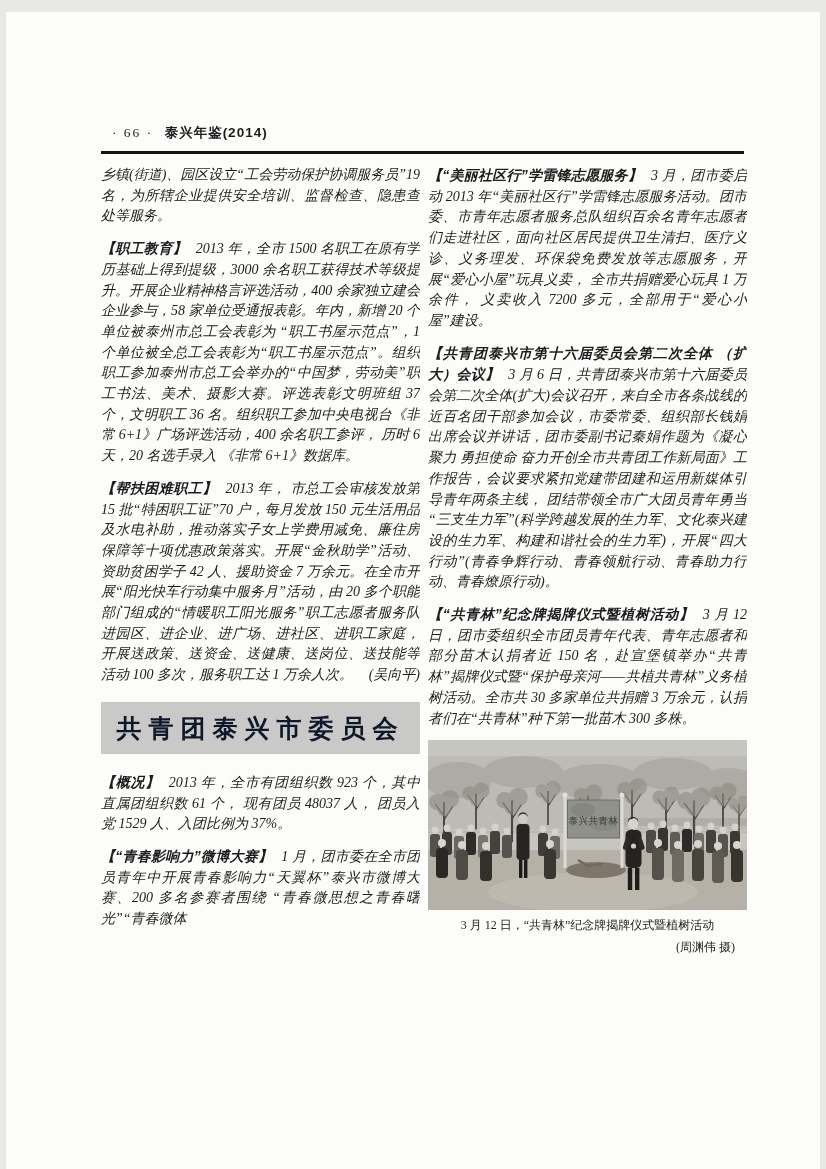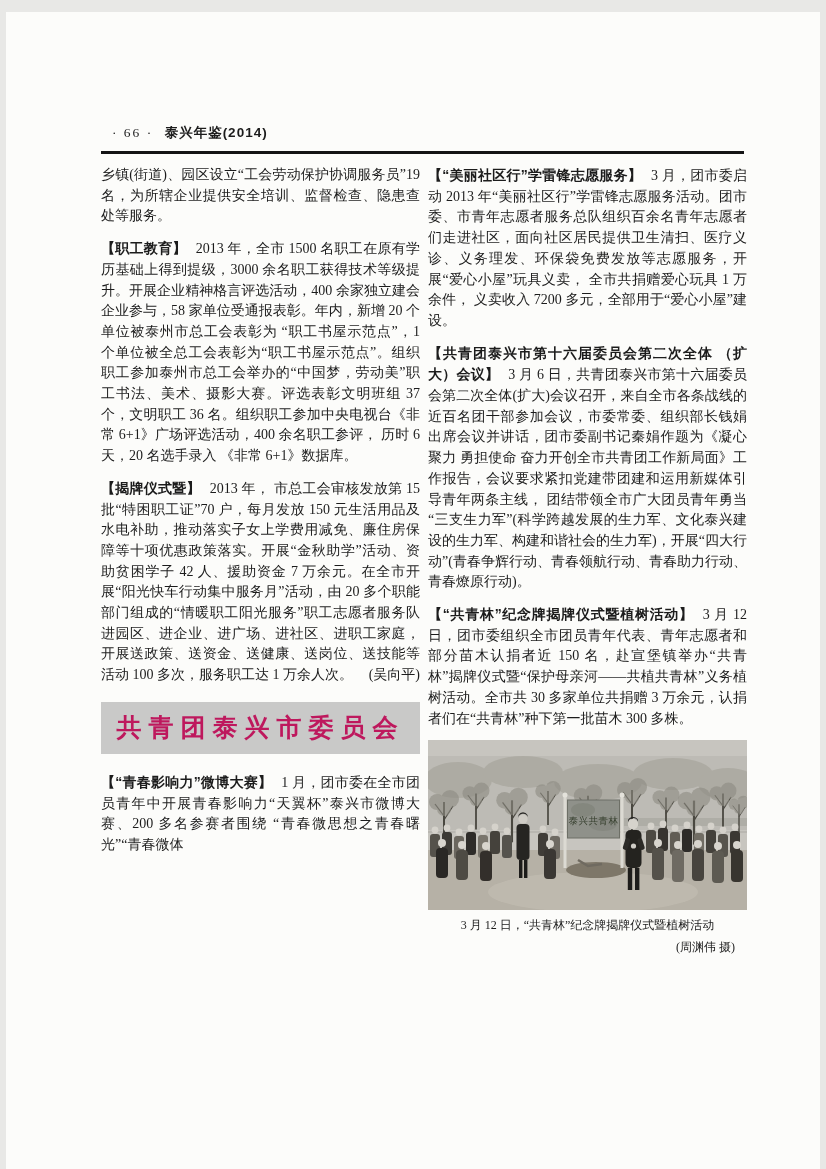--- a/index.html
+++ b/index.html
@@ -13,31 +13,31 @@
   }
   .header .marker{letter-spacing:2px;}
   .header .title{font-family:"Liberation Sans","DejaVu Sans",sans-serif;font-weight:bold;margin-left:8px;letter-spacing:1px;}
   .rule{position:absolute;left:95px;top:139px;width:643px;height:2.5px;background:#141414;}
   .col{
     position:absolute;top:153px;width:319px;height:912px;overflow:hidden;
     font-size:14px;line-height:20.7px;text-align:justify;
   }
   .col-left{left:95px;}
   .col-right{left:422px;}
-  p.entry{margin:0 0 11px 0;}
+  p.entry{margin:0 0 11px 0;font-style:italic;}
   .head{
     font-family:"Liberation Sans","DejaVu Sans",sans-serif;
     font-weight:bold;margin-right:9px;
   }
   .author{float:right;}
   .section-box{
     margin:16px 0 18px 0;height:52px;background:#c9c9c8;
     display:flex;align-items:center;justify-content:center;
-    font-family:Liberation Serif, serif;
-    font-size:25px;font-weight:bold;letter-spacing:7px;color:#be185d;
+    font-family:Liberation Sans, sans-serif;
+    font-size:25px;font-weight:bold;letter-spacing:7px;color:#0f172a;
   }
   figure.photo{margin:3px 0 5px 0;width:319px;height:170px;padding:0;}
   figure.photo svg{display:block;}
   .caption{font-size:12px;line-height:21.5px;margin:0 0 10px 0;}
   .cap-main{text-align:center;}
   .cap-credit{text-align:right;padding-right:12px;}
 </style>
 </head>
 <body>
 
@@ -47,26 +47,27 @@
     <span class="marker">· 66 ·</span>
     <span class="title">泰兴年鉴(2014)</span>
   </div>
   <div class="rule"></div>
 
   <div class="col col-left">
     <p class="entry"><span>乡镇(街道)、园区设立“工会劳动保护协调服务员”19 名，为所辖企业提供安全培训、监督检查、隐患查处等服务。</span></p>
 
     <p class="entry"><b class="head">【职工教育】</b><span>2013 年，全市 1500 名职工在原有学历基础上得到提级，3000 余名职工获得技术等级提升。开展企业精神格言评选活动，400 余家独立建会企业参与，58 家单位受通报表彰。年内，新增 20 个单位被泰州市总工会表彰为 “职工书屋示范点”，1 个单位被全总工会表彰为“职工书屋示范点”。组织职工参加泰州市总工会举办的“中国梦，劳动美”职工书法、美术、摄影大赛。评选表彰文明班组 37 个，文明职工 36 名。组织职工参加中央电视台《非常 6+1》广场评选活动，400 余名职工参评， 历时 6 天，20 名选手录入 《非常 6+1》数据库。</span></p>
 
-    <p class="entry"><b class="head">【揭牌仪式暨】</b><span>2013 年， 市总工会审核发放第 15 批“特困职工证”70 户，每月发放 150 元生活用品及水电补助，推动落实子女上学费用减免、廉住房保障等十项优惠政策落实。开展“金秋助学”活动、资助贫困学子 42 人、援助资金 7 万余元。在全市开展“阳光快车行动集中服务月”活动，由 20 多个职能部门组成的“情暖职工阳光服务”职工志愿者服务队进园区、进企业、进广场、进社区、进职工家庭，开展送政策、送资金、送健康、送岗位、送技能等活动 100 多次，服务职工达 1 万余人次。</span><span class="author">(吴向平)</span></p>
+    <p class="entry"><b class="head">【帮扶困难职工】</b><span>2013 年， 市总工会审核发放第 15 批“特困职工证”70 户，每月发放 150 元生活用品及水电补助，推动落实子女上学费用减免、廉住房保障等十项优惠政策落实。开展“金秋助学”活动、资助贫困学子 42 人、援助资金 7 万余元。在全市开展“阳光快车行动集中服务月”活动，由 20 多个职能部门组成的“情暖职工阳光服务”职工志愿者服务队进园区、进企业、进广场、进社区、进职工家庭，开展送政策、送资金、送健康、送岗位、送技能等活动 100 多次，服务职工达 1 万余人次。</span><span class="author">(吴向平)</span></p>
 
     <div class="section-box">
       <span>共青团泰兴市委员会</span>
     </div>
 
+    <p class="entry"><b class="head">【概况】</b><span>2013 年，全市有团组织数 923 个，其中直属团组织数 61 个， 现有团员 48037 人， 团员入党 1529 人、入团比例为 37%。</span></p>
 
 
     <p class="entry"><b class="head">【“青春影响力”微博大赛】</b><span>1 月，团市委在全市团员青年中开展青春影响力“天翼杯”泰兴市微博大赛、200 多名参赛者围绕 “青春微思想之青春曙光”“青春微体</span></p>
   </div>
 
   <div class="col col-right">
 
     <p class="entry"><b class="head">【“美丽社区行”学雷锋志愿服务】</b><span>3 月，团市委启动 2013 年“美丽社区行”学雷锋志愿服务活动。团市委、市青年志愿者服务总队组织百余名青年志愿者们走进社区，面向社区居民提供卫生清扫、医疗义诊、义务理发、环保袋免费发放等志愿服务，开展“爱心小屋”玩具义卖， 全市共捐赠爱心玩具 1 万余件， 义卖收入 7200 多元，全部用于“爱心小屋”建设。</span></p>
 
     <p class="entry"><b class="head">【共青团泰兴市第十六届委员会第二次全体 （扩大）会议】</b><span>3 月 6 日，共青团泰兴市第十六届委员会第二次全体(扩大)会议召开，来自全市各条战线的近百名团干部参加会议，市委常委、组织部长钱娟出席会议并讲话，团市委副书记秦娟作题为《凝心聚力 勇担使命 奋力开创全市共青团工作新局面》工作报告，会议要求紧扣党建带团建和运用新媒体引导青年两条主线， 团结带领全市广大团员青年勇当 “三支生力军”(科学跨越发展的生力军、文化泰兴建设的生力军、构建和谐社会的生力军)，开展“四大行动”(青春争辉行动、青春领航行动、青春助力行动、青春燎原行动)。</span></p>

